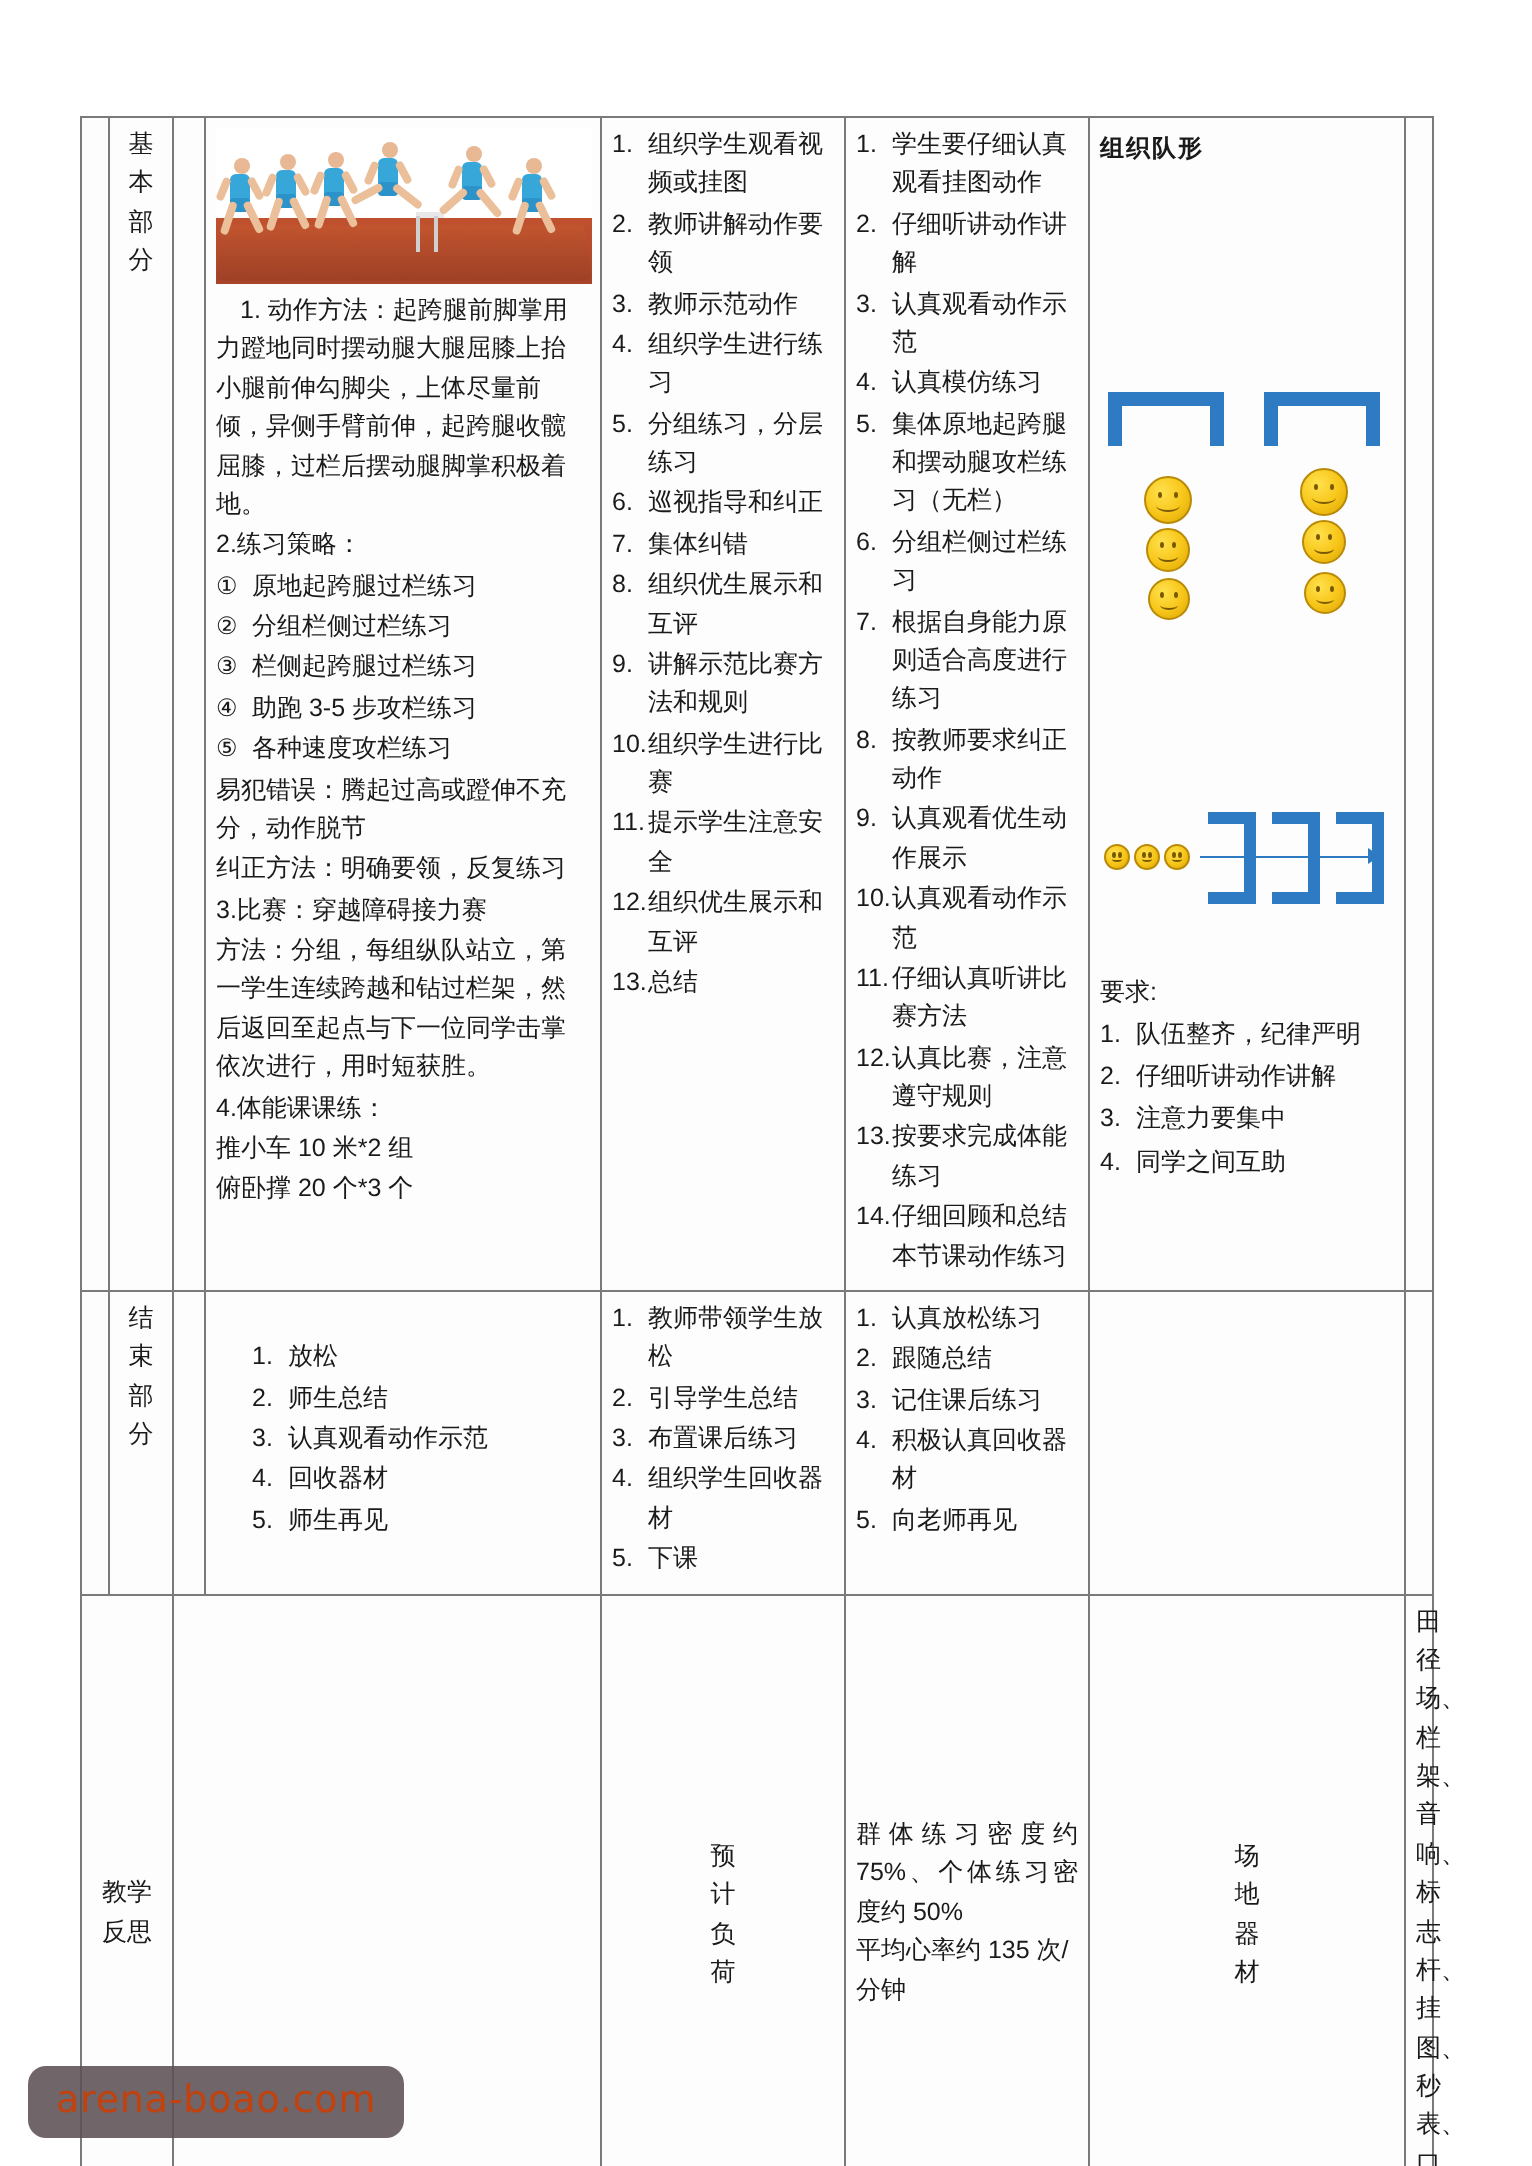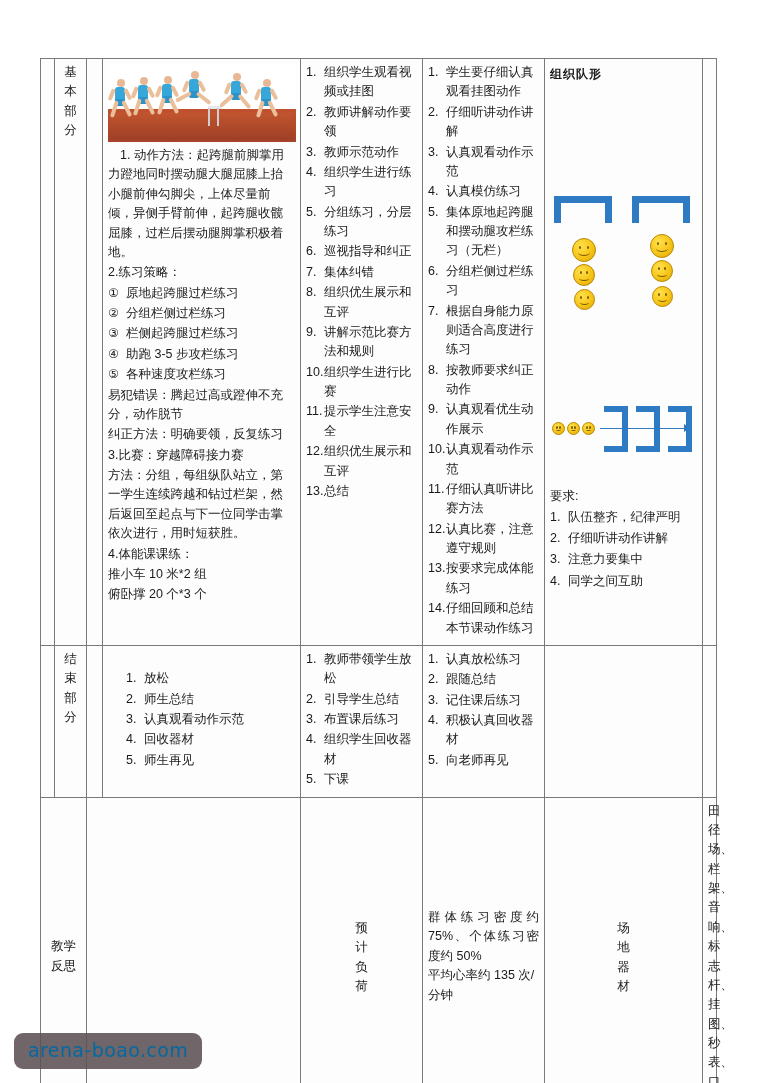--- a/index.html
+++ b/index.html
@@ -214,21 +214,21 @@
     border-left: 6px solid #2e7bc4;
   }
   .req-block { margin-top: 18px; font-size: 12.5px; line-height: 1.62; }
   .req-block .rt { margin-bottom: 1px; }
 
   
   .watermark {
     position: absolute;
     left: 14px; bottom: 14px;
     background: rgba(92,80,84,0.88);
-    color: #0369a1;
+    color: #c2410c;
     font-size: 19px;
     padding: 6px 14px 8px 14px;
     border-radius: 9px;
     letter-spacing: 0.4px;
     font-family: "DejaVu Sans", sans-serif;
   }
 </style>
 </head>
 <body>
 

